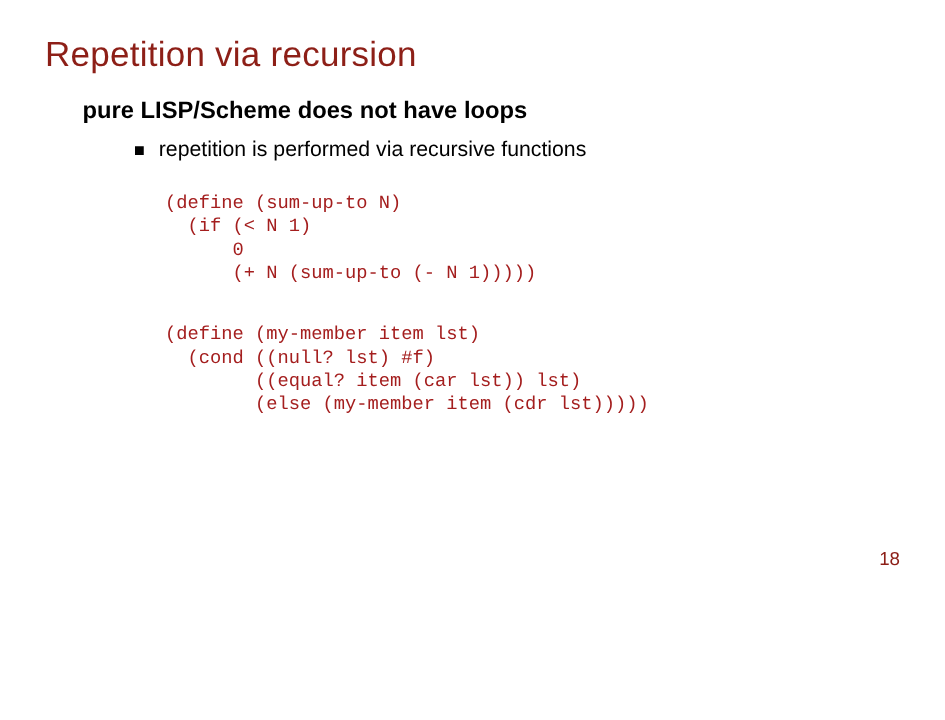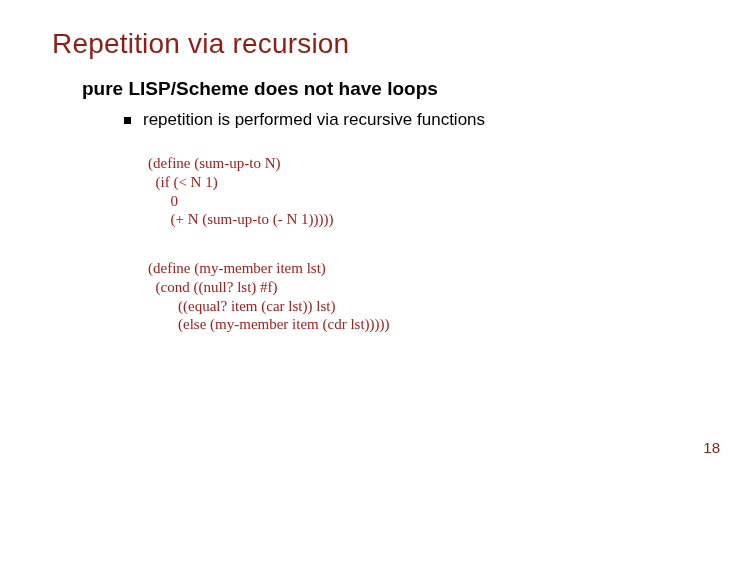--- a/index.html
+++ b/index.html
@@ -11,21 +11,21 @@
     font-family: Arial, Helvetica, sans-serif;
     color: #000000;
     position: relative;
     overflow: hidden;
   }
   .slide {
     position: relative;
     width: 756px;
     height: 476px;
     box-sizing: border-box;
-    padding: 28px 36px 0 52px;
+    padding: 28px 36px 0 36px;
   }
   .title {
     font-size: 28px;
     color: #8d1f17;
     font-weight: normal;
     margin: 0 0 18px 0;
     letter-spacing: 0.2px;
   }
   .subtitle {
     font-size: 19px;
@@ -45,21 +45,21 @@
     background: #000;
     margin-top: 7px;
     margin-right: 12px;
     flex-shrink: 0;
   }
   .bullet-text {
     font-size: 17px;
     color: #000;
   }
   .code-block {
-    font-family: Liberation Serif, serif;
+    font-family: Liberation Mono, monospace;
     font-size: 15px;
     color: #a41e1e;
     white-space: pre;
     margin-left: 96px;
     margin-bottom: 30px;
     line-height: 1.25;
   }
   .code-italic {
     font-style: italic;
   }

